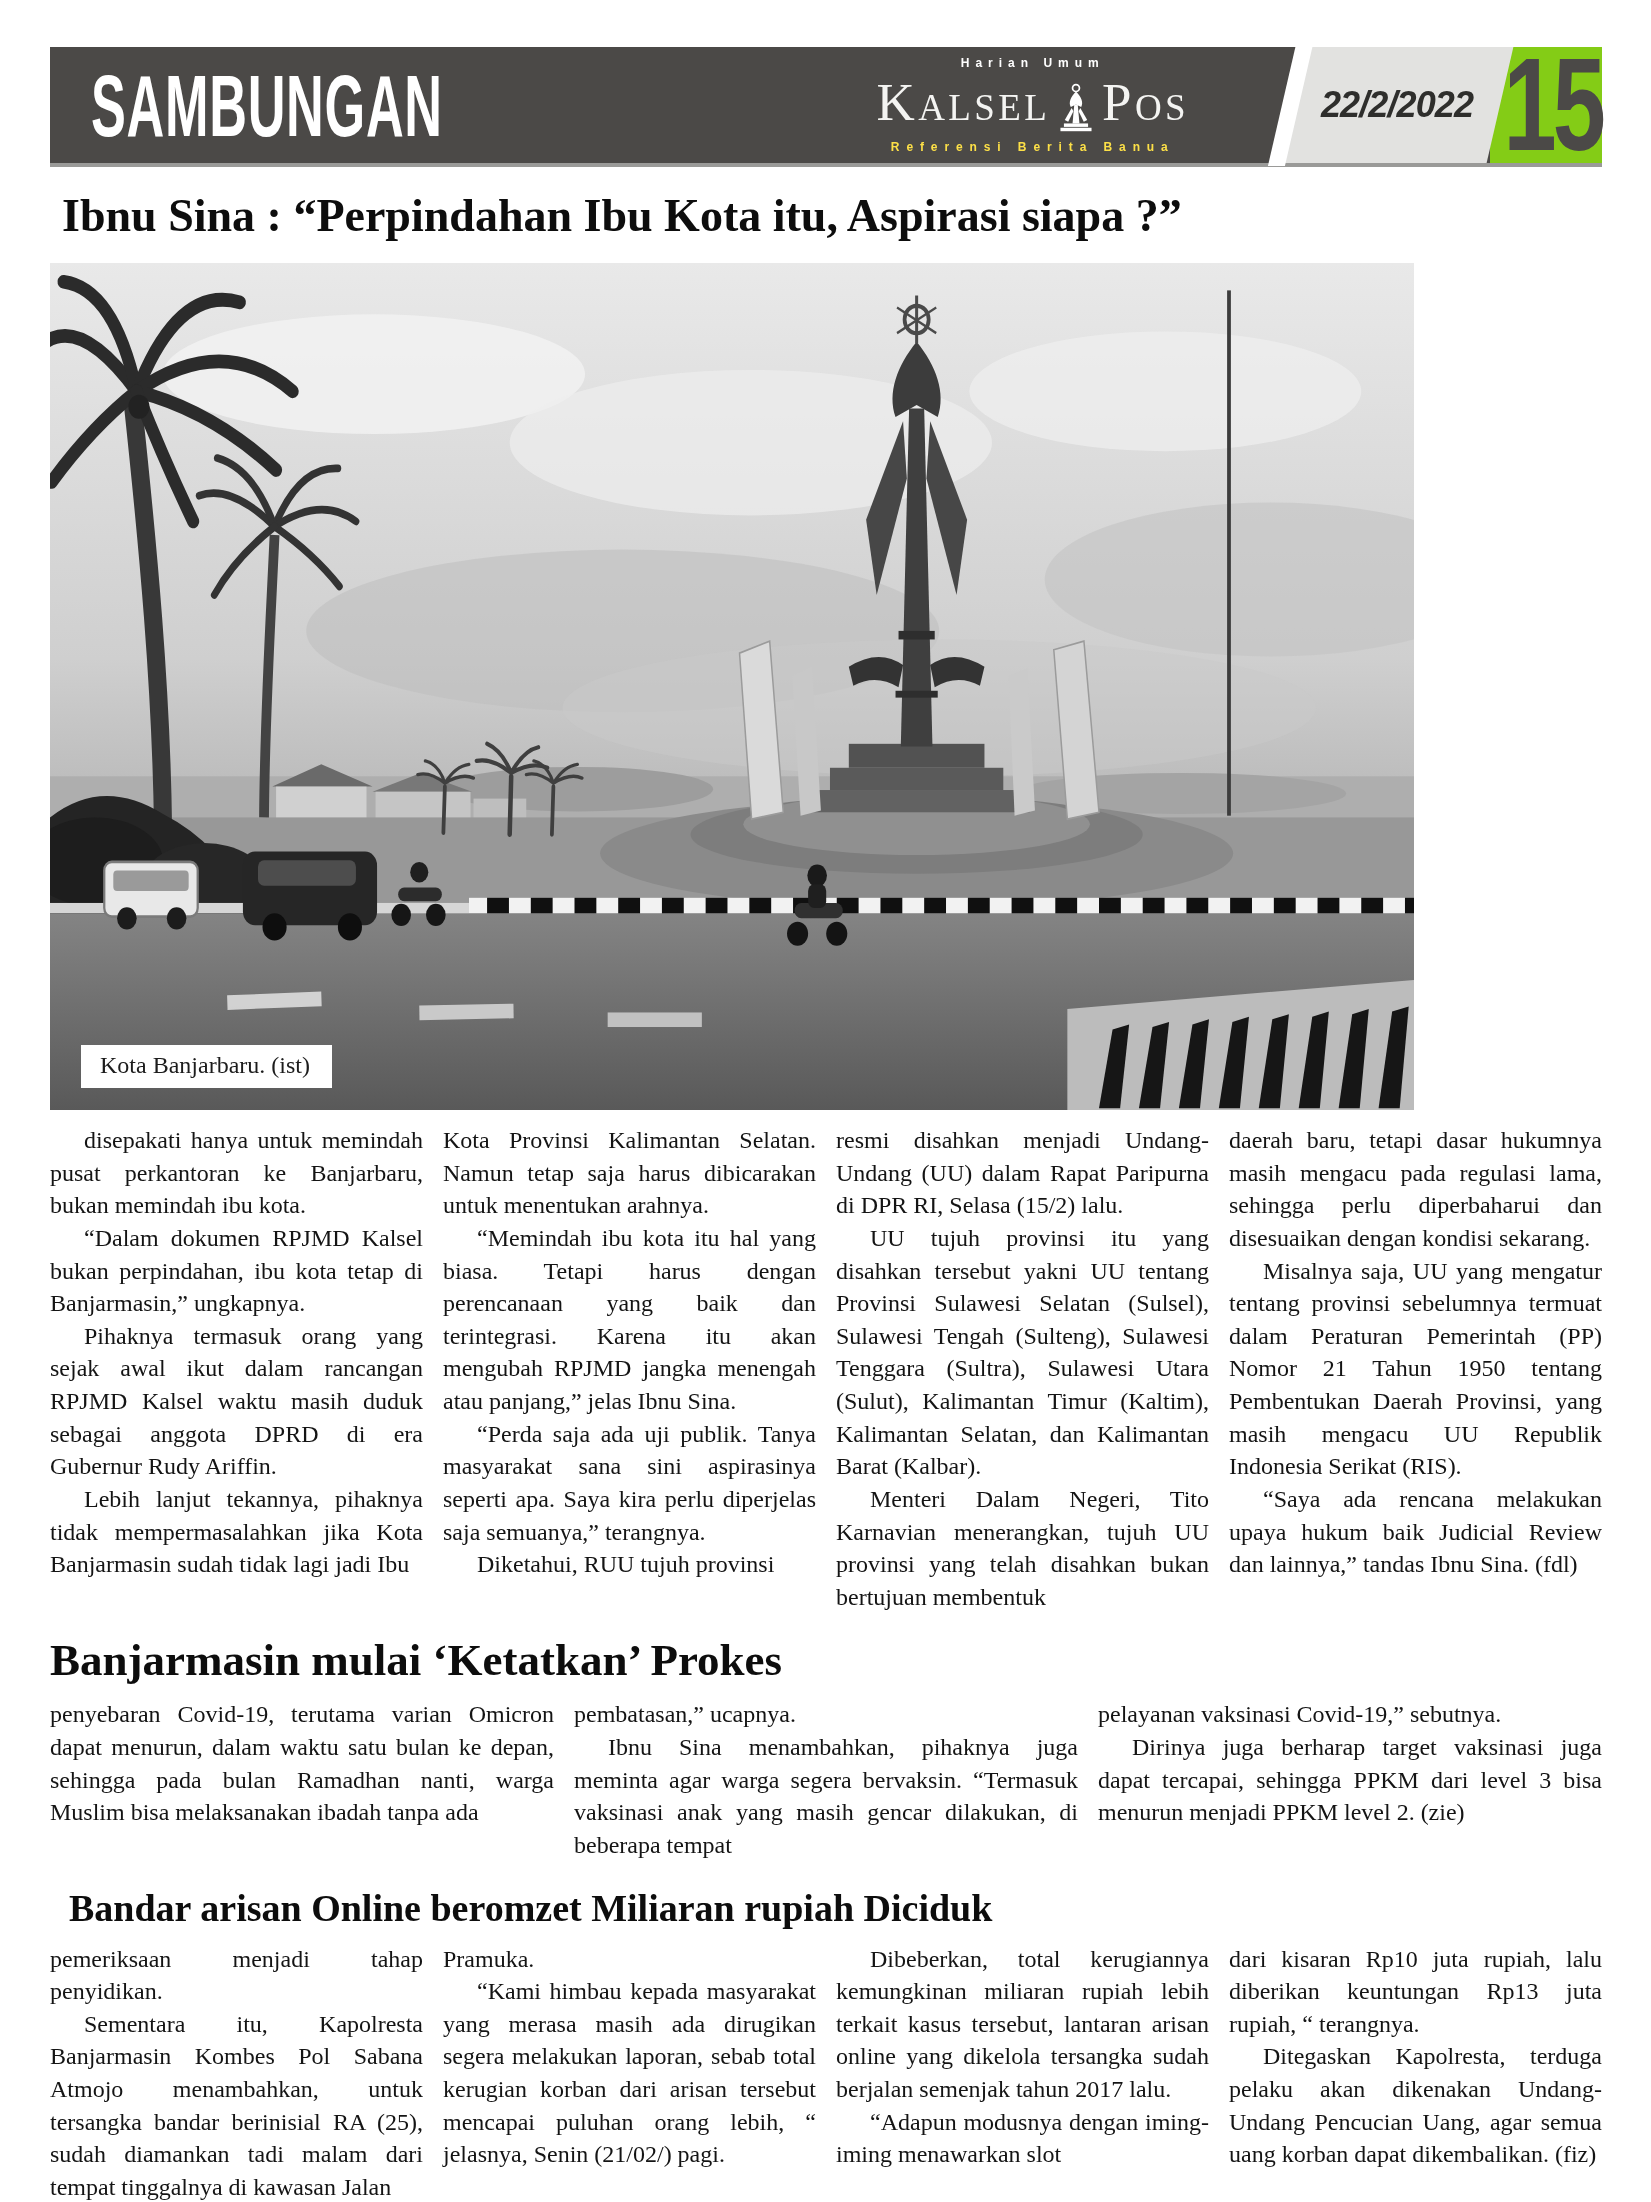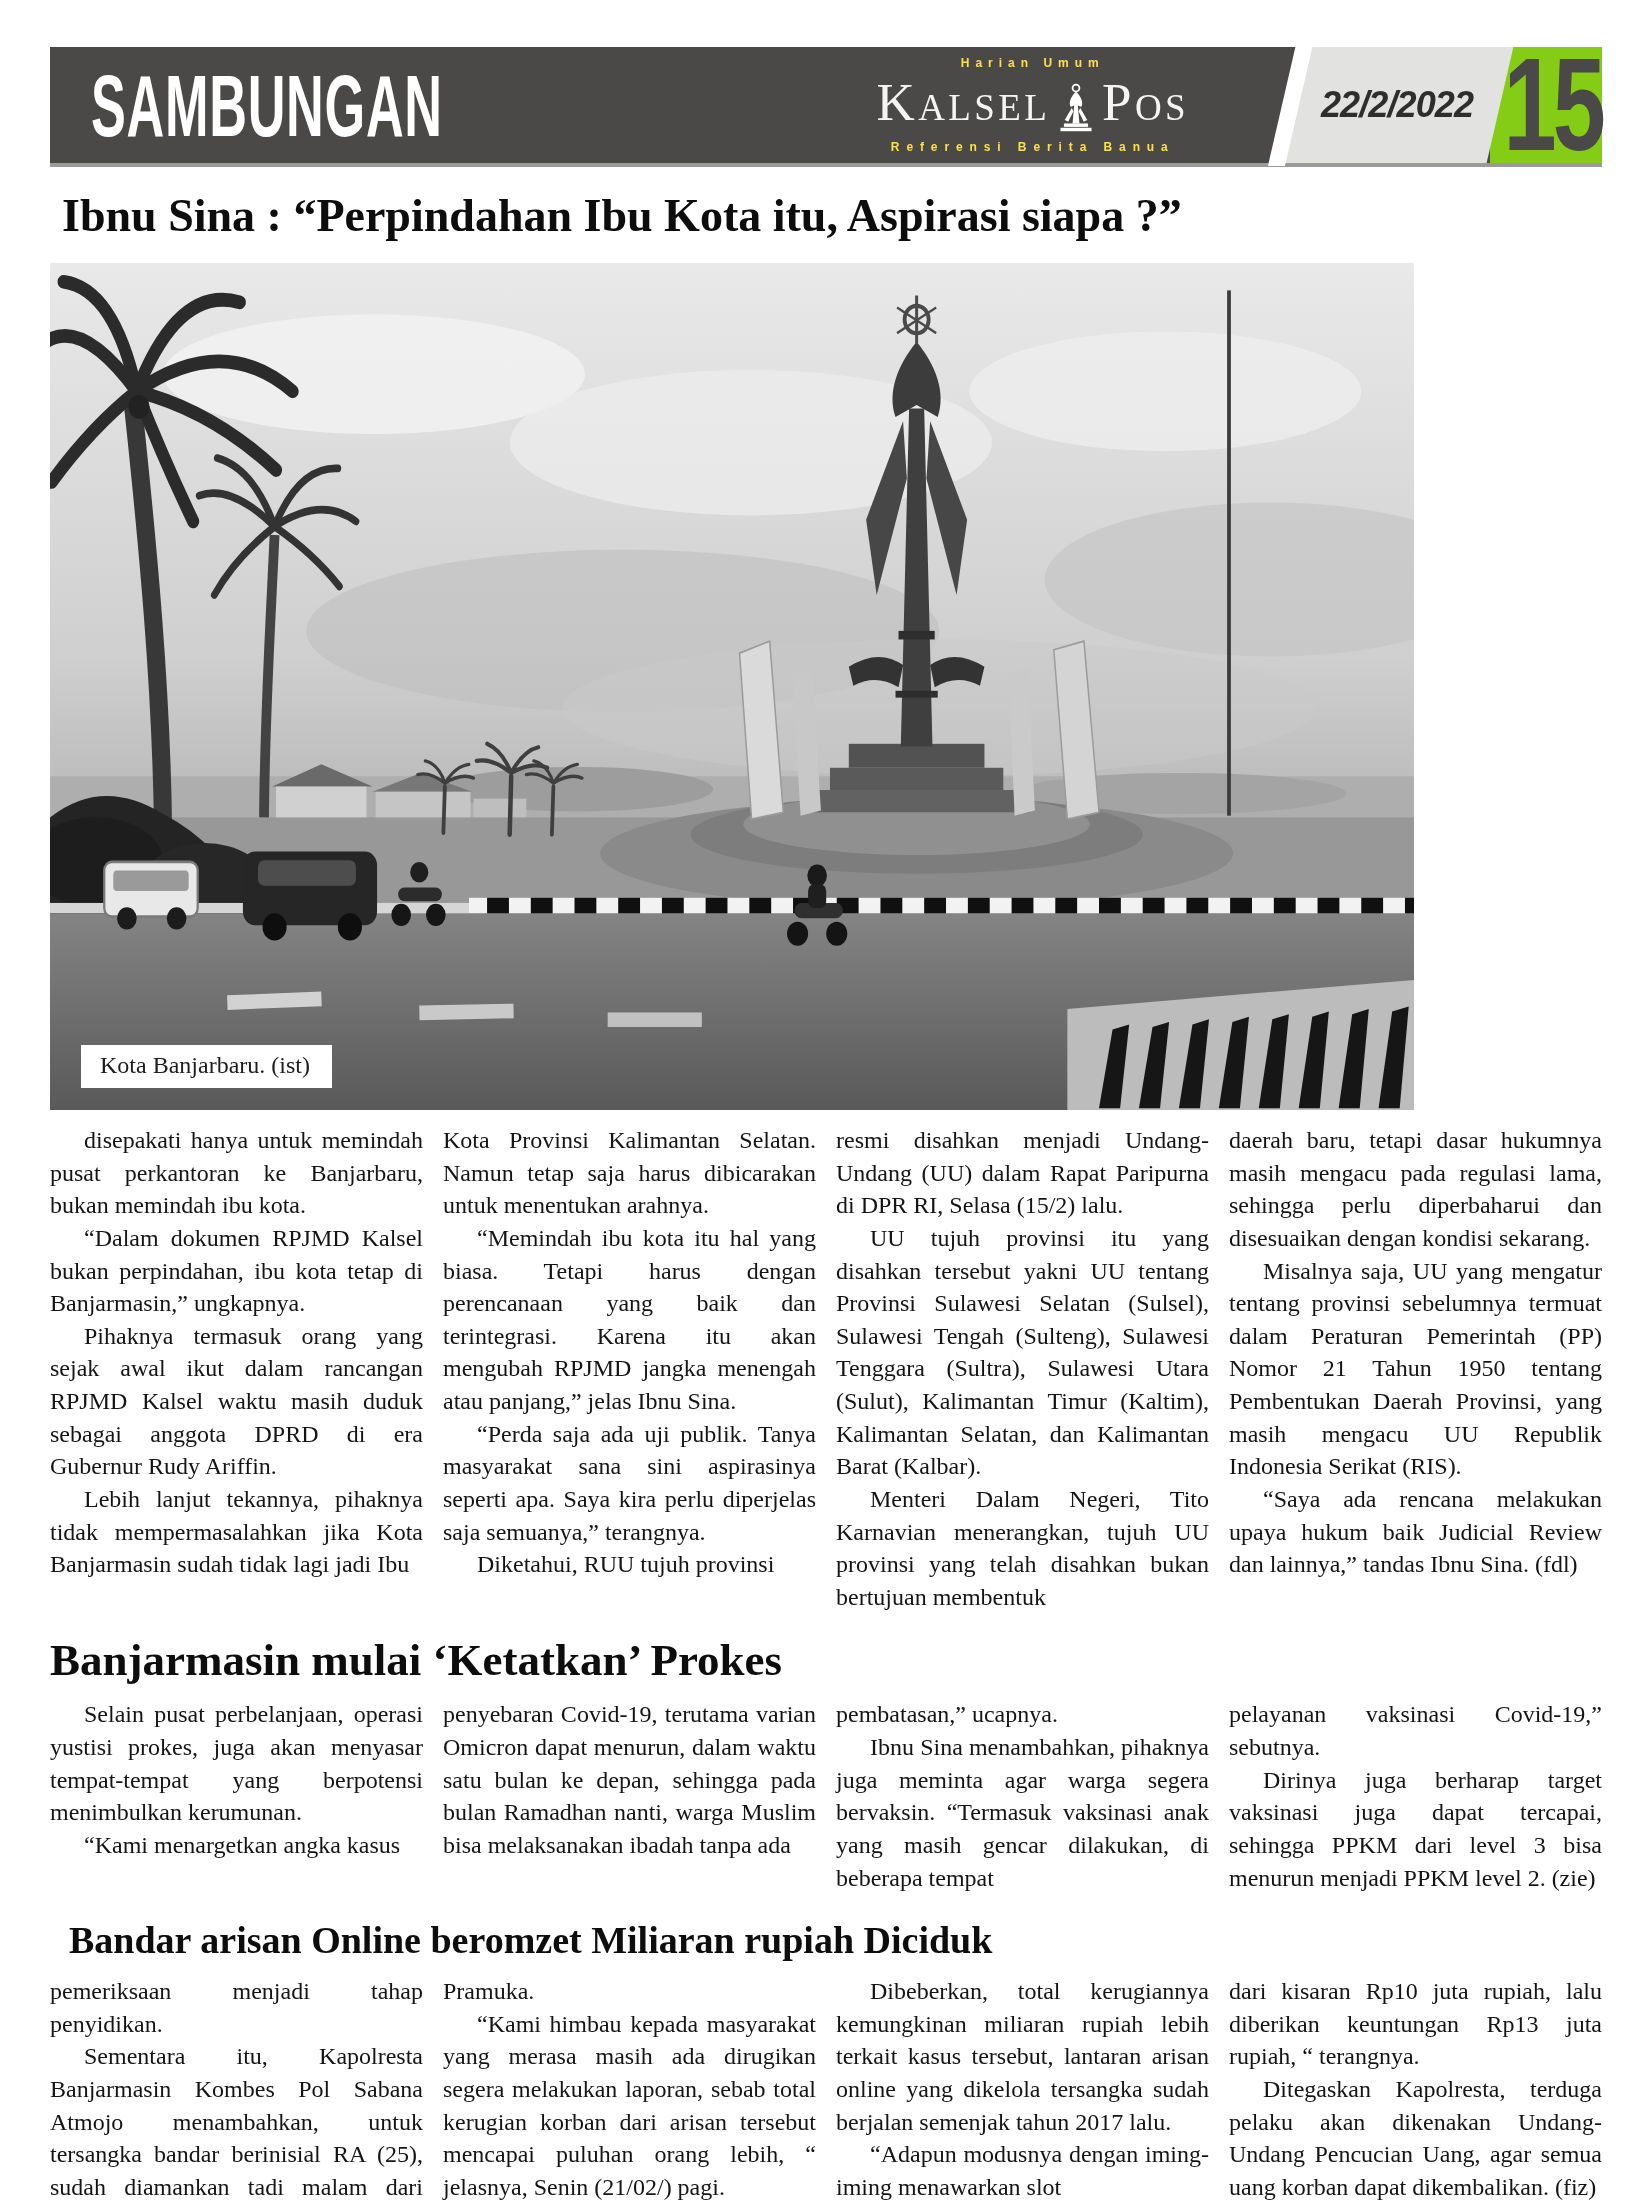--- a/index.html
+++ b/index.html
@@ -5,21 +5,21 @@
   html,body{margin:0;padding:0;background:#ffffff;}
   body{width:1652px;height:2203px;overflow:hidden;font-family:"Liberation Serif",serif;color:#141414;}
   .sheet{position:relative;width:1652px;height:2203px;background:#fff;}
 
   
   .band{position:relative;margin:47px 50px 0;height:116px;display:flex;border-bottom:4.3px solid #9a9a98;}
   .band-dark{flex:1;background:#4b4947;display:flex;align-items:center;position:relative;}
   .section-label{color:#fff;font-family:"Liberation Sans",sans-serif;font-weight:bold;font-size:67px;
     transform:scale(0.78,1.30);transform-origin:left center;margin-left:41px;letter-spacing:0.9px;white-space:nowrap;}
   .masthead{margin-left:auto;margin-right:301px;text-align:center;color:#fff;line-height:1;}
-  .mast-top{font-family:"Liberation Sans",sans-serif;font-size:12px;letter-spacing:6px;font-weight:bold;color:#fde047;margin-bottom:7px;}
+  .mast-top{font-family:"Liberation Sans",sans-serif;font-size:12px;letter-spacing:6px;font-weight:bold;color:#ffffff;margin-bottom:7px;}
   .mast-main{font-variant:small-caps;font-family:"Liberation Serif",serif;font-size:53px;letter-spacing:3.4px;
     display:flex;align-items:flex-end;justify-content:center;gap:5.2px;color:#f4f4f2;}
   .mast-icon{display:inline-block;width:38px;height:50px;margin:0 1.7px -3.4px;}
   .mast-bottom{font-family:"Liberation Sans",sans-serif;font-size:12px;letter-spacing:6.9px;font-weight:bold;color:#fde047;margin-top:12px;}
   .slash{position:absolute;right:303px;top:-2.6px;height:122px;width:17px;background:#fff;transform:skewX(-13deg);z-index:3;}
   .date-panel{position:absolute;right:102px;top:0;height:116px;width:205px;background:#e2e2e0;transform:skewX(-13deg);
     z-index:2;display:flex;align-items:center;justify-content:center;}
   .date-text{transform:skewX(13deg);font-family:"Liberation Sans",sans-serif;font-style:italic;font-weight:bold;
     font-size:36px;color:#2e2e2c;letter-spacing:-0.9px;}
   .num-area{width:112px;background:#84cc16;display:flex;justify-content:flex-end;align-items:flex-start;}
@@ -254,24 +254,20 @@
           <p>Misalnya saja, UU yang mengatur tentang provinsi sebelumnya termuat dalam Peraturan Pemerintah (PP) Nomor 21 Tahun 1950 tentang Pembentukan Daerah Provinsi, yang masih mengacu UU Republik Indonesia Serikat (RIS).</p>
           <p>“Saya ada rencana melakukan upaya hukum baik Judicial Review dan lainnya,” tandas Ibnu Sina. (fdl)</p>
         </div>
       </div>
   </section>
 
   <section class="article">
     <h1 class="headline h2nd">Banjarmasin mulai ‘Ketatkan’ Prokes</h1>
     <div class="cols">
         <div class="col">
-          <p>Selain pusat perbelanjaan, operasi yustisi prokes, juga akan menyasar tempat-tempat yang berpotensi menimbulkan kerumunan.</p>
-          <p>“Kami menargetkan angka kasus</p>
-        </div>
-        <div class="col">
           <p class="cont">penyebaran Covid-19, terutama varian Omicron dapat menurun, dalam waktu satu bulan ke depan, sehingga pada bulan Ramadhan nanti, warga Muslim bisa melaksanakan ibadah tanpa ada</p>
         </div>
         <div class="col">
           <p class="cont">pembatasan,” ucapnya.</p>
           <p>Ibnu Sina menambahkan, pihaknya juga meminta agar warga segera bervaksin. “Termasuk vaksinasi anak yang masih gencar dilakukan, di beberapa tempat</p>
         </div>
         <div class="col">
           <p class="cont">pelayanan vaksinasi Covid-19,” sebutnya.</p>
           <p>Dirinya juga berharap target vaksinasi juga dapat tercapai, sehingga PPKM dari level 3 bisa menurun menjadi PPKM level 2. (zie)</p>
         </div>

